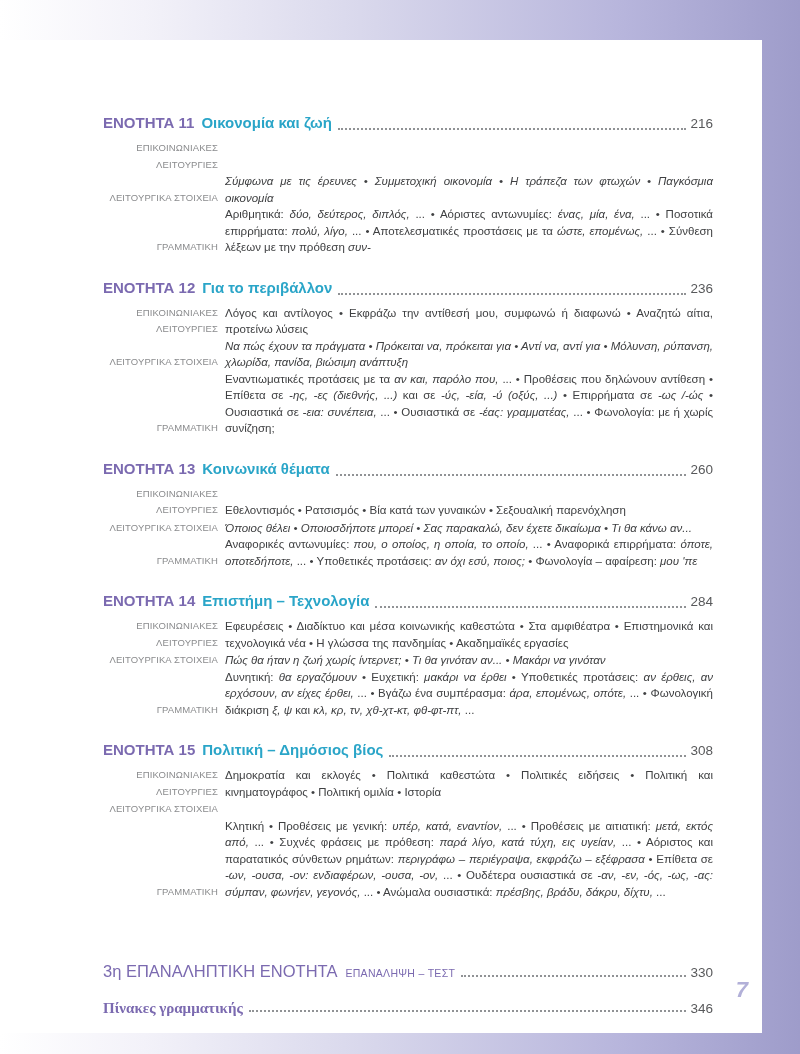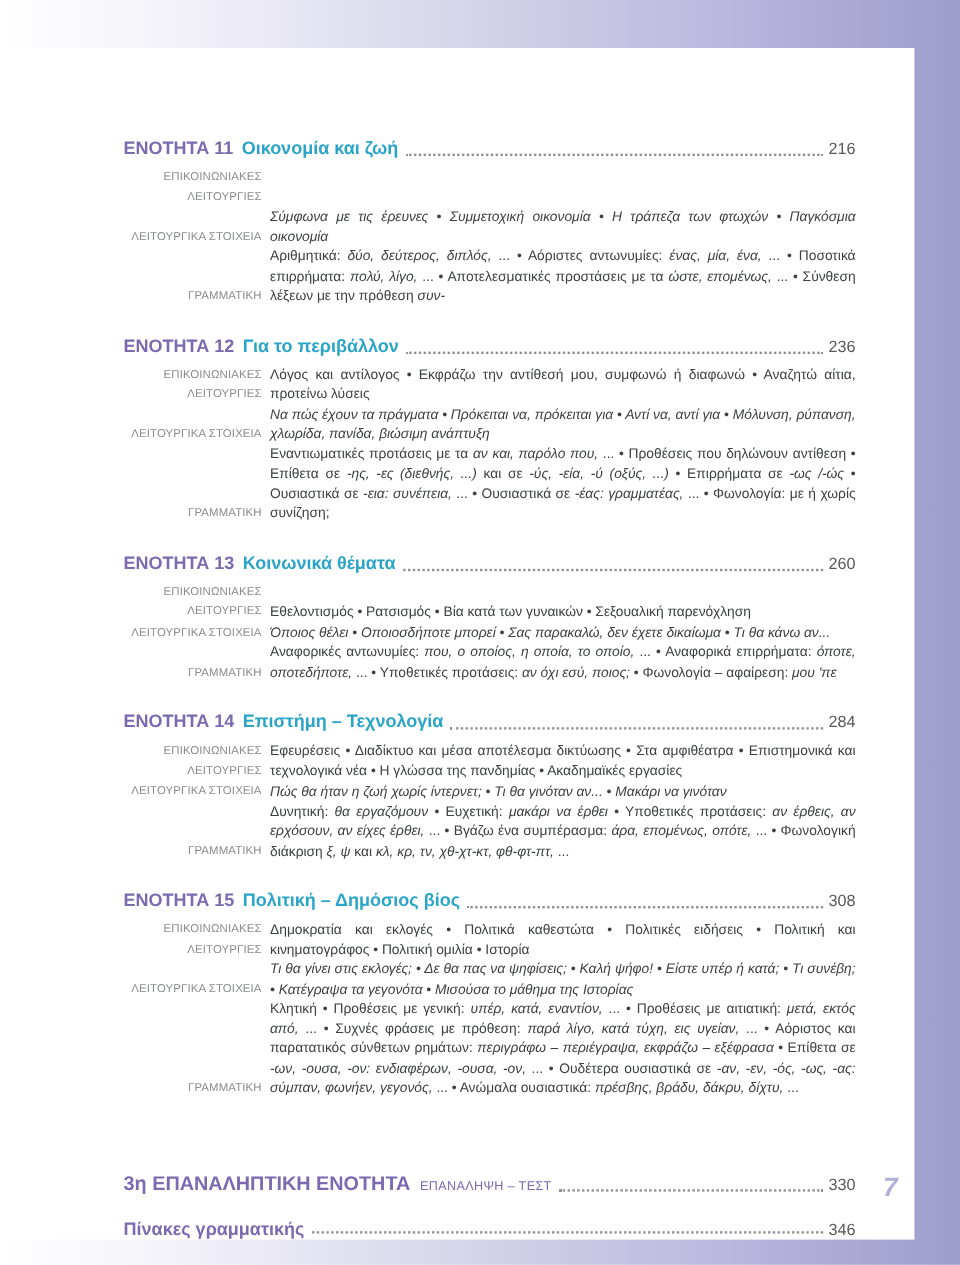--- a/index.html
+++ b/index.html
@@ -60,29 +60,29 @@
     line-height: 16.5px;
     text-align: justify;
   }
   .row-text.italic { font-style: italic; }
   .review-line {
     display: flex;
     align-items: baseline;
     margin-top: 27px;
     white-space: nowrap;
   }
-  .review-title { color: var(--purple, #7b6ab0); font-weight: bold; font-size: 16.5px; }
+  .review-title { color: var(--purple, #7b6ab0); font-weight: normal; font-size: 16.5px; }
   .review-sub   { color: var(--purple, #7b6ab0); font-size: 10.5px; margin-left: 8px; letter-spacing: 0.3px; margin-top: 40px; }
   .bm-row {
     display: flex;
     align-items: baseline;
     margin-top: 8px;
     white-space: nowrap;
   }
-  .bm-title { color: var(--purple, #7b6ab0); font-weight: bold; font-size: 15px; line-height: 15px; }
+  .bm-title { color: var(--purple, #7b6ab0); font-weight: bold; font-size: 15px; line-height: 15px; font-family: Liberation Serif, serif; }
   .folio {
     position: absolute;
     right: 14px; bottom: 30px;
     color: #b2b0d8;
     font-size: 22px;
     font-weight: bold;
     font-style: italic;
   }
 </style>
 </head>
@@ -160,21 +160,21 @@
         <section class="unit">
           <div class="unit-heading">
             <span class="unit-num">ΕΝΟΤΗΤΑ 14</span>
             <span class="unit-title">Επιστήμη – Τεχνολογία</span>
             <span class="leader"></span>
             <span class="pagenum">284</span>
           </div>
           <div class="unit-rows">
             <div class="row">
               <span class="row-label">ΕΠΙΚΟΙΝΩΝΙΑΚΕΣ ΛΕΙΤΟΥΡΓΙΕΣ</span>
-              <span class="row-text">Εφευρέσεις • Διαδίκτυο και μέσα αποτέλεσμα δικτύωσης • Στα αμφιθέατρα • Επιστημονικά και τεχνολογικά νέα • Η γλώσσα της πανδημίας • Ακαδημαϊκές εργασίες</span>
+              <span class="row-text">Εφευρέσεις • Διαδίκτυο και μέσα κοινωνικής καθεστώτα • Στα αμφιθέατρα • Επιστημονικά και τεχνολογικά νέα • Η γλώσσα της πανδημίας • Ακαδημαϊκές εργασίες</span>
             </div>
             <div class="row">
               <span class="row-label">ΛΕΙΤΟΥΡΓΙΚΑ ΣΤΟΙΧΕΙΑ</span>
               <span class="row-text italic">Πώς θα ήταν η ζωή χωρίς ίντερνετ; • Τι θα γινόταν αν... • Μακάρι να γινόταν</span>
             </div>
             <div class="row">
               <span class="row-label">ΓΡΑΜΜΑΤΙΚΗ</span>
               <span class="row-text">Δυνητική: <i>θα εργαζόμουν</i> • Ευχετική: <i>μακάρι να έρθει</i> • Υποθετικές προτάσεις: <i>αν έρθεις, αν ερχόσουν, αν είχες έρθει,</i> ... • Βγάζω ένα συμπέρασμα: <i>άρα, επομένως, οπότε,</i> ... • Φωνολογική διάκριση <i>ξ, ψ</i> και <i>κλ, κρ, τν, χθ-χτ-κτ, φθ-φτ-πτ,</i> ...</span>
             </div>
           </div>
@@ -186,21 +186,20 @@
             <span class="leader"></span>
             <span class="pagenum">308</span>
           </div>
           <div class="unit-rows">
             <div class="row">
               <span class="row-label">ΕΠΙΚΟΙΝΩΝΙΑΚΕΣ ΛΕΙΤΟΥΡΓΙΕΣ</span>
               <span class="row-text">Δημοκρατία και εκλογές • Πολιτικά καθεστώτα • Πολιτικές ειδήσεις • Πολιτική και κινηματογράφος • Πολιτική ομιλία • Ιστορία</span>
             </div>
             <div class="row">
               <span class="row-label">ΛΕΙΤΟΥΡΓΙΚΑ ΣΤΟΙΧΕΙΑ</span>
-              <span class="row-text italic">Τι θα γίνει στις εκλογές; • Δε θα πας να ψηφίσεις; • Καλή ψήφο! • Είστε υπέρ ή κατά; • Τι συνέβη; • Κατέγραψα τα γεγονότα • Μισούσα το μάθημα της Ιστορίας</span>
             </div>
             <div class="row">
               <span class="row-label">ΓΡΑΜΜΑΤΙΚΗ</span>
               <span class="row-text">Κλητική • Προθέσεις με γενική: <i>υπέρ, κατά, εναντίον,</i> ... • Προθέσεις με αιτιατική: <i>μετά, εκτός από,</i> ... • Συχνές φράσεις με πρόθεση: <i>παρά λίγο, κατά τύχη, εις υγείαν,</i> ... • Αόριστος και παρατατικός σύνθετων ρημάτων: <i>περιγράφω – περιέγραψα, εκφράζω – εξέφρασα</i> • Επίθετα σε <i>-ων, -ουσα, -ον: ενδιαφέρων, -ουσα, -ον,</i> ... • Ουδέτερα ουσιαστικά σε <i>-αν, -εν, -ός, -ως, -ας: σύμπαν, φωνήεν, γεγονός,</i> ... • Ανώμαλα ουσιαστικά: <i>πρέσβης, βράδυ, δάκρυ, δίχτυ,</i> ...</span>
             </div>
           </div>
         </section>
       </div>
 
     <div class="review-line">

